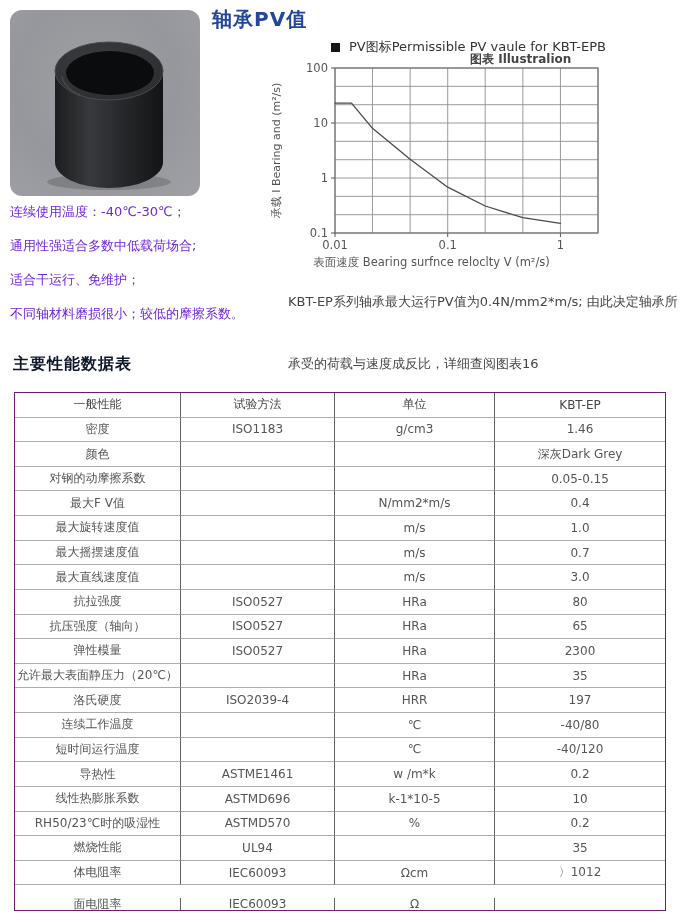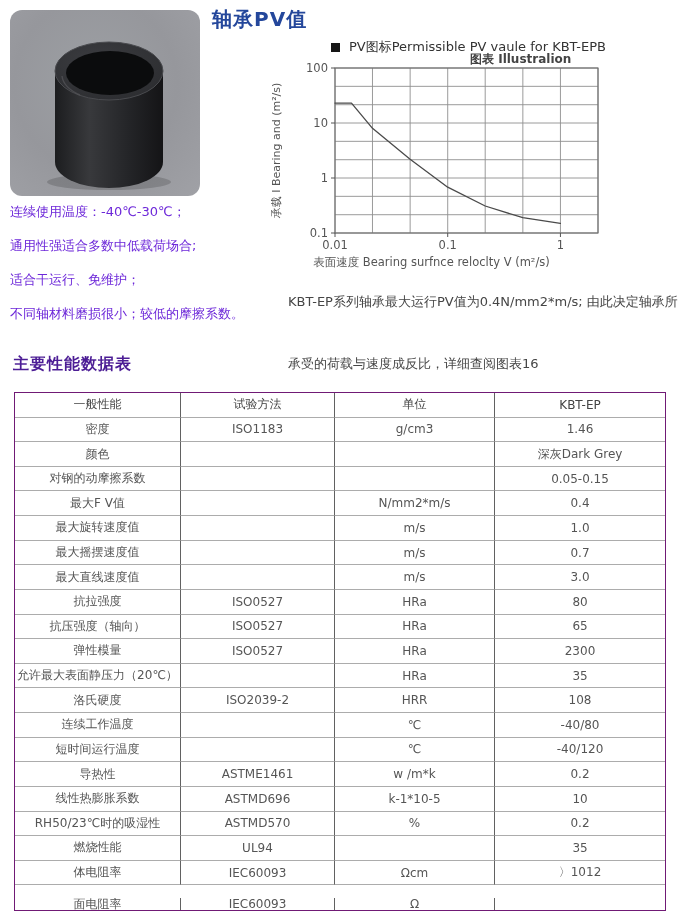--- a/index.html
+++ b/index.html
@@ -25,21 +25,21 @@
     position:absolute;left:470px;top:51px;width:128px;text-align:left;
     font-size:12px;color:#444;white-space:nowrap;font-weight:bold;
   }
   #chart{position:absolute;left:260px;top:58px;}
   .note{position:absolute;left:288px;font-size:13px;color:#454545;white-space:nowrap;}
   .note.l1{top:293px;}
   .note.l2{top:311px;margin-top:44px;}
   .intro{position:absolute;left:10px;top:195px;font-size:13px;color:#6d28d9;line-height:34px;white-space:nowrap;}
   .table-title{
     position:absolute;left:13px;top:354px;font-size:16px;font-weight:bold;
-    color:#4c1d95;letter-spacing:1px;
+    color:#0f172a;letter-spacing:1px;
   }
   .dtable{
     position:absolute;left:14px;top:392px;width:650px;height:517px;
     border:1px solid #701a75;display:grid;
     grid-template-columns:167fr 155fr 161fr 171fr;
     grid-template-rows:repeat(21,1fr);
     background:#fff;
   }
   .cell{
     display:flex;align-items:center;justify-content:center;
@@ -181,23 +181,23 @@
       <div class="cell lastcol">65</div>
       <div class="cell">弹性模量</div>
       <div class="cell">ISO0527</div>
       <div class="cell">HRa</div>
       <div class="cell lastcol">2300</div>
       <div class="cell">允许最大表面静压力（20℃）</div>
       <div class="cell"></div>
       <div class="cell">HRa</div>
       <div class="cell lastcol">35</div>
       <div class="cell">洛氏硬度</div>
-      <div class="cell">ISO2039-2</div>
+      <div class="cell">ISO2039-4</div>
       <div class="cell">HRR</div>
-      <div class="cell lastcol">108</div>
+      <div class="cell lastcol">197</div>
       <div class="cell">连续工作温度</div>
       <div class="cell"></div>
       <div class="cell">℃</div>
       <div class="cell lastcol">-40/80</div>
       <div class="cell">短时间运行温度</div>
       <div class="cell"></div>
       <div class="cell">℃</div>
       <div class="cell lastcol">-40/120</div>
       <div class="cell">导热性</div>
       <div class="cell">ASTME1461</div>

